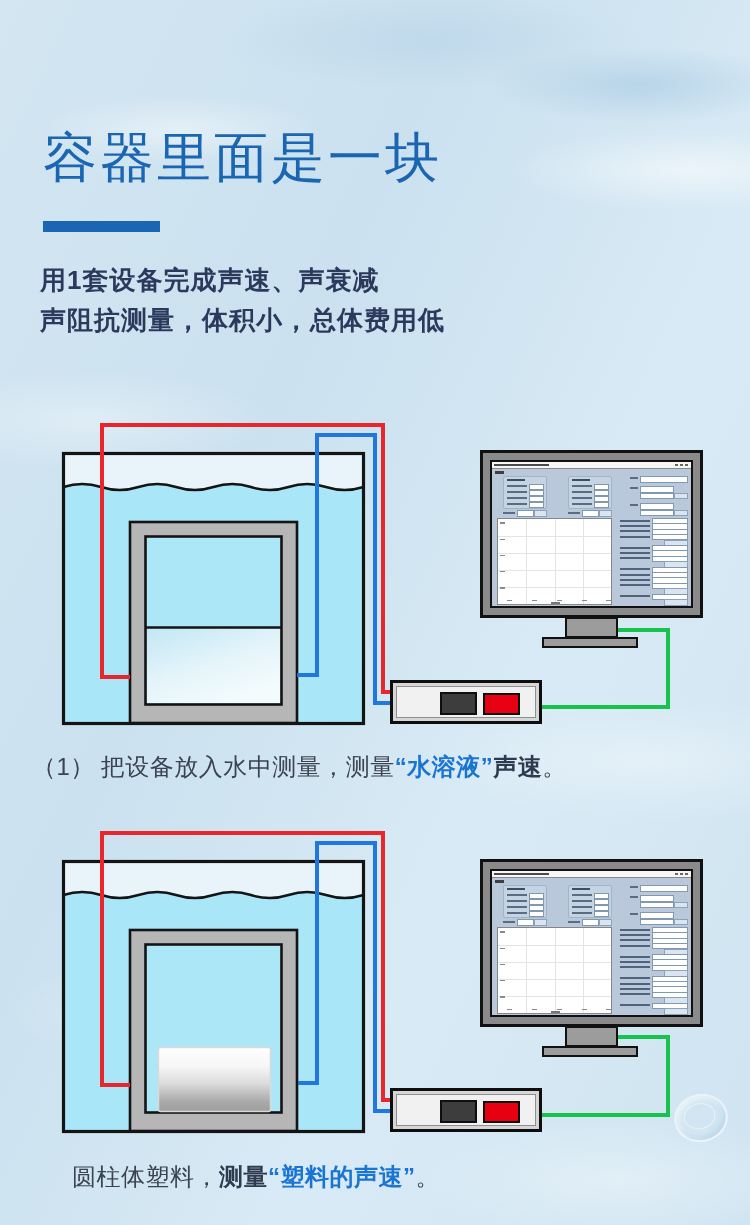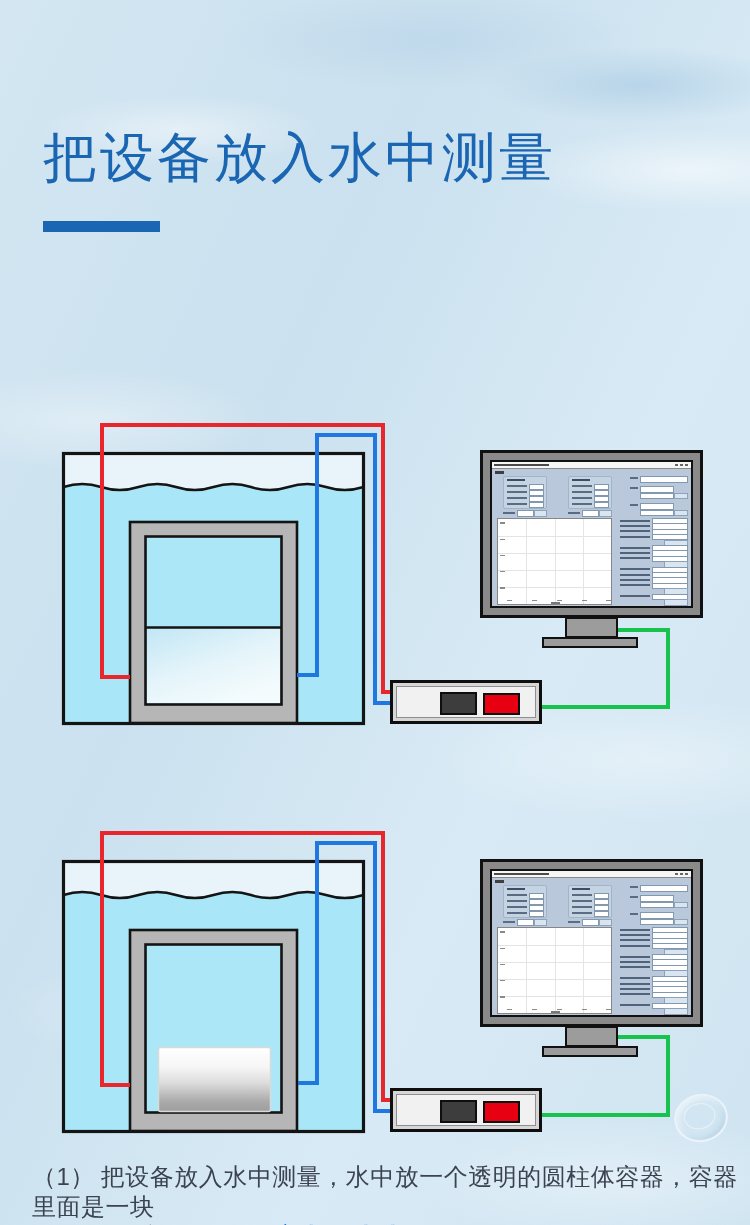--- a/index.html
+++ b/index.html
@@ -57,23 +57,27 @@
     border:2px solid rgba(255,255,255,.55);transform:rotate(-12deg);
     box-shadow:inset 2px 3px 6px rgba(255,255,255,.6), inset -2px -3px 5px rgba(160,195,220,.45);}
   .bubble:after{content:"";position:absolute;left:8px;top:7px;right:10px;bottom:11px;border-radius:50%;
     border:1.5px solid rgba(255,255,255,.5);}
 </style>
 </head>
 <body>
 
 <div id="page">
 
-  <div class="abs title-sub">把设备放入水中测量</div>
+  <div class="abs title-sub">容器里面是一块</div>
   <div class="abs title-bar"></div>
 
+  <div class="abs intro">
+    <div>用1套设备完成声速、声衰减</div>
+    <div>声阻抗测量，体积小，总体费用低</div>
+  </div>
 
   <svg width="750" height="1225" viewBox="0 0 750 1225">
     <defs>
       <linearGradient id="samGrad" x1="0" y1="0" x2="0.6" y2="1">
         <stop offset="0" stop-color="#c2e7f4"></stop>
         <stop offset="0.55" stop-color="#e4f4fa"></stop>
         <stop offset="1" stop-color="#f3fbfd"></stop>
       </linearGradient>
       <linearGradient id="cylGrad" x1="0" y1="0" x2="0" y2="1">
         <stop offset="0" stop-color="#ffffff"></stop>
@@ -211,20 +215,23 @@
         <div style="position:absolute;left:172px;top:137px;width:22px;height:4.6px;background:#d9e5f1;border:1px solid #8ea2b8;"></div>
       </div>
   </div>
 
   <div class="abs pulser" style="left:390px;top:680px;">
     <div class="pulser-inner"></div>
     <div class="btn-dark"></div>
     <div class="btn-red"></div>
   </div>
 
+  <div class="abs caption" style="left:32px;top:752px;">
+    <span class="idx">（1）</span><span>把设备放入水中测量，测量</span><span class="hl">“水溶液”</span><span class="b">声速</span><span>。</span>
+  </div>
 
   <div class="abs neck" style="left:565px;top:1026px;"></div>
   <div class="abs mbase" style="left:542px;top:1046px;"></div>
   <div class="abs monitor" style="left:480px;top:859px;">
     <div class="screen js-screen">
         <div style="position:absolute;left:0;top:0;right:0;height:6px;background:#f6f6f6;border-bottom:1px solid #8a8a8a;">
           <div style="position:absolute;left:2px;top:2px;width:55px;height:2px;background:#4a4a4a;"></div>
           <div style="position:absolute;right:3px;top:2px;width:3px;height:2px;background:#666;"></div>
           <div style="position:absolute;right:8px;top:2px;width:3px;height:2px;background:#666;"></div>
           <div style="position:absolute;right:13px;top:2px;width:3px;height:2px;background:#666;"></div>
@@ -321,21 +328,18 @@
 
   <div class="abs pulser" style="left:390px;top:1088px;">
     <div class="pulser-inner"></div>
     <div class="btn-dark"></div>
     <div class="btn-red"></div>
   </div>
 
   <div class="abs bubble"></div>
 
   <div class="abs caption" style="left:32px;top:1162px;">
-    <div>
-      <span class="idx">（1）</span><span>把设备放入水中测量，水中放一个透明的圆柱体容器，容器里面是一块</span>
-    </div>
     <div class="cap2-line2">
       <span>圆柱体塑料，</span><span class="b">测量</span><span class="hl">“塑料的声速”</span><span>。</span>
     </div>
   </div>
 
 </div>
 
 </body></html>

